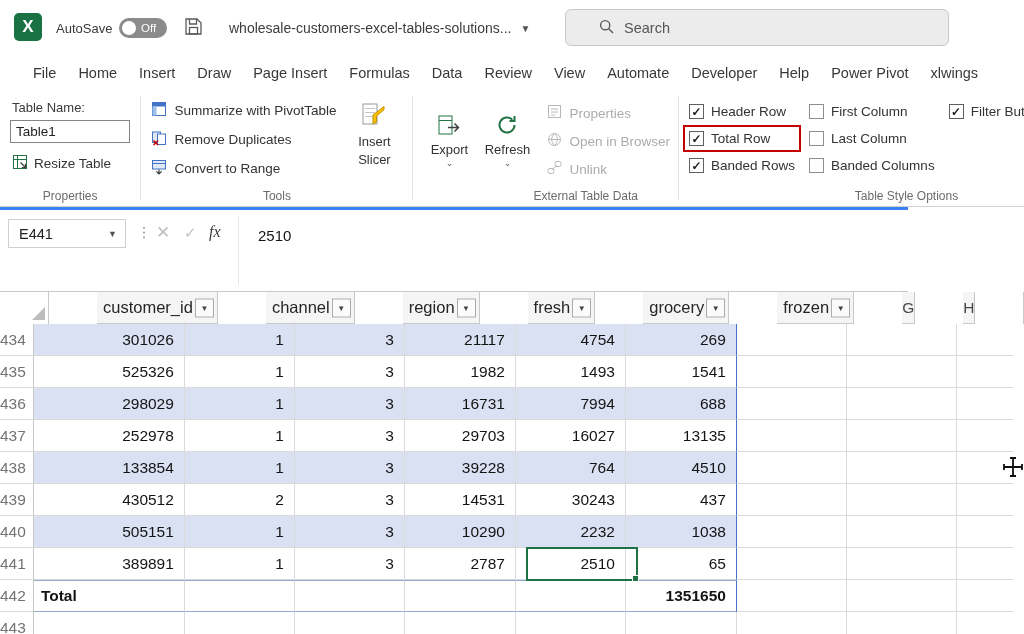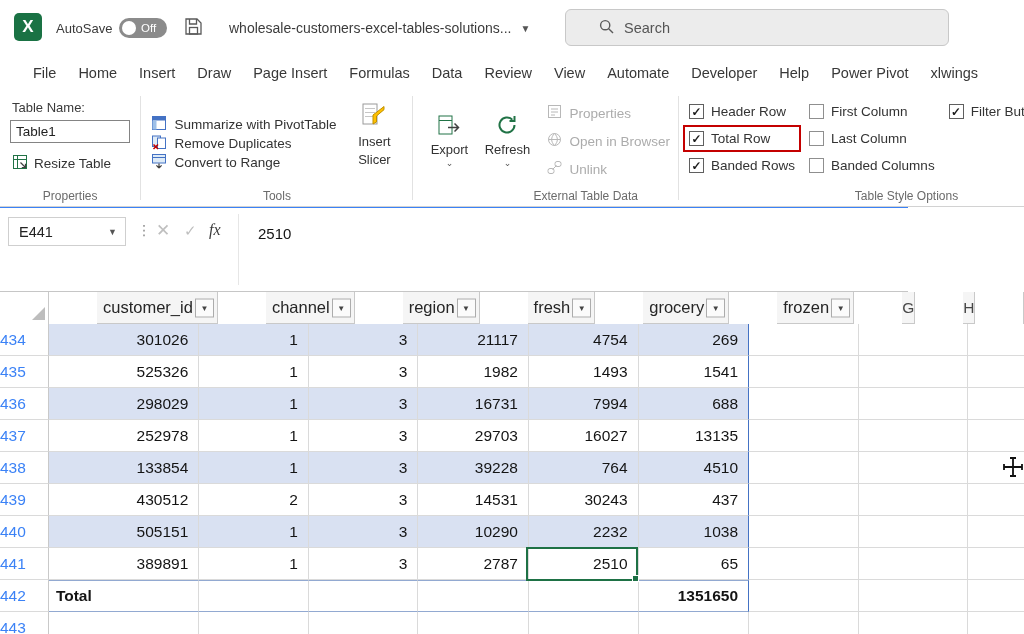--- a/index.html
+++ b/index.html
@@ -40,21 +40,21 @@
     font-size:12px; color:#6b6b6b; white-space:nowrap; }
   .grouplabel.ext { right:-80px; }
   .grouplabel.sty { right:-110px; }
   .rsep { width:1px; background:#E2E2E2; margin:6px 0; flex:none; }
 
   .tn-label { font-size:13px; color:#3a3a3a; margin:2px 0 5px 2px; }
   .tn-input { width:120px; height:23px; border:1px solid #848484; font-size:13.5px; padding:0 5px;
     font-family:"Liberation Sans", sans-serif; color:#222; }
   .resize-btn { display:flex; align-items:center; gap:6px; margin:11px 0 0 2px; font-size:13.5px; }
 
-  .toolcol { display:flex; flex-direction:column; gap:0; padding-top:3px;justify-content:center; }
+  .toolcol { display:flex; flex-direction:column; gap:10px; padding-top:3px; }
   .toolbtn { display:flex; align-items:center; gap:7px; font-size:13.5px; white-space:nowrap; color:#333; }
 
   .slicer-btn { width:60px; display:flex; flex-direction:column; align-items:center; gap:3px;
     font-size:13px; line-height:1.2; text-align:center; margin-left:8px; padding-top:3px; }
 
   .ext-wrap { display:flex; gap:6px; padding-top:2px; }
   .bigbtn { width:52px; display:flex; flex-direction:column; align-items:center; gap:2px;
     font-size:13px; color:#333; padding-top:2px;justify-content:center; }
   .chev-sm { font-size:9px; color:#555; line-height:1; }
   .graycol { display:flex; flex-direction:column; gap:10px; margin-left:8px; padding-top:4px; }
@@ -64,21 +64,21 @@
   .cbcol { display:flex; flex-direction:column; gap:12px; }
   .cbitem { display:flex; align-items:center; gap:7px; font-size:13.5px; color:#333; white-space:nowrap; }
   .cb { width:15px; height:15px; border:1px solid #5f5f5f; background:#fff; flex:none;
     display:flex; align-items:center; justify-content:center; font-size:12px; font-weight:bold; color:#1a1a1a; }
   .cb.unchecked { border-color:#8f8f8f; }
   .cb.checked::after { content:"✓"; }
   .redbox { outline:2px solid #C40000; outline-offset:4px; }
 
   
   .fbar { position:absolute; top:207px; left:0; width:908px; height:85px; background:#fff;
-    border-top:1px solid #3b82f6; border-bottom:1px solid #C6C6C6; }
+    border-top:3px solid #3b82f6; border-bottom:1px solid #C6C6C6; }
   .namebox { position:absolute; left:8px; top:9px; width:118px; height:29px; border:1px solid #CFCFCF;
     display:flex; align-items:center; padding-left:10px; font-size:14.5px; color:#222; }
   .namebox .chev { margin-left:auto; margin-right:8px; font-size:9px; color:#555; }
   .fdots { position:absolute; left:137px; top:14px; color:#8a8a8a; font-size:14px; }
   .fx-x { position:absolute; left:156px; top:12px; color:#bfbfbf; font-size:17px; }
   .fx-check { position:absolute; left:184px; top:14px; color:#bfbfbf; font-size:15px; }
   .fx-fx { position:absolute; left:209px; top:13px; font-family:"Liberation Serif", serif;
     font-style:italic; font-size:16px; color:#3d3d3d; }
   .fdivider { position:absolute; left:238px; top:6px; bottom:6px; width:1px; background:#E6E6E6; }
   .fvalue { position:absolute; left:258px; top:17px; font-size:15px; color:#141414; }
@@ -95,21 +95,21 @@
   .ghead .gc { background:#F5F5F5; border-right:1px solid #C9C9C9; border-bottom:1px solid #C9C9C9;margin-left:48px; }
   .corner { position:relative; padding:0; }
   .corner::after { content:""; position:absolute; right:3px; bottom:3px;
     border-left:13px solid transparent; border-bottom:13px solid #BDBDBD; }
   .th { justify-content:flex-start; padding:0 24px 0 6px; font-size:16.5px; color:#262626; position:relative; }
   .fbtn { position:absolute; right:3px; top:50%; transform:translateY(-50%); width:19px; height:19px;
     border:1px solid #ACACAC; background:#FBFBFB; display:flex; align-items:center; justify-content:center; }
   .fbtn span { font-size:8px; color:#444; }
   .plainh { justify-content:center; padding:0; font-size:15.5px; color:#474747; }
 
-  .rn { justify-content:flex-end; padding-right:22px; font-size:15.5px; color:#3b82f6;
+  .rn { justify-content:flex-end; padding-right:7px; font-size:15.5px; color:#737373;
     border-right:1px solid #C9C9C9; }
   .banded .tcell { background:#D9E1F2; }
   .fz { border-right:1px solid #4472C4; }
   .trow .tcell { border-top:1px solid #92A9D1; border-bottom:1px solid #92A9D1; }
   .total-label { justify-content:flex-start; padding-left:7px; font-weight:bold;text-align:right; }
   .total-value { font-weight:bold; }
 
   .selection { position:absolute; left:526px; top:255px; width:112px; height:34px;
     border:2px solid #1E7145; pointer-events:none; }
   .selection::after { content:""; position:absolute; right:-3px; bottom:-3px; width:5px; height:5px;

